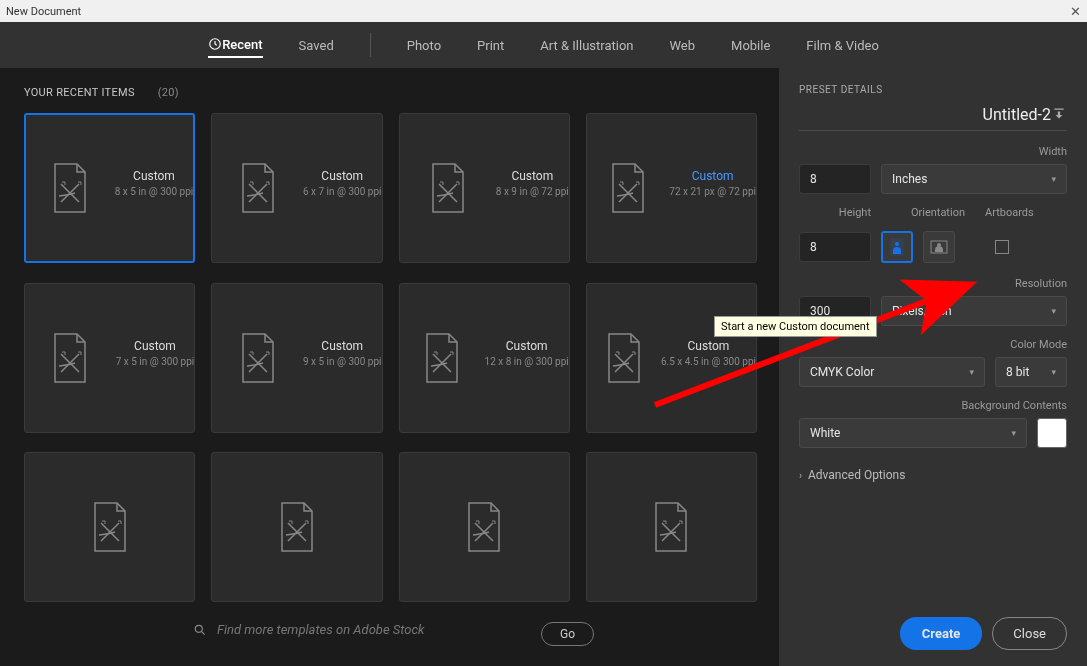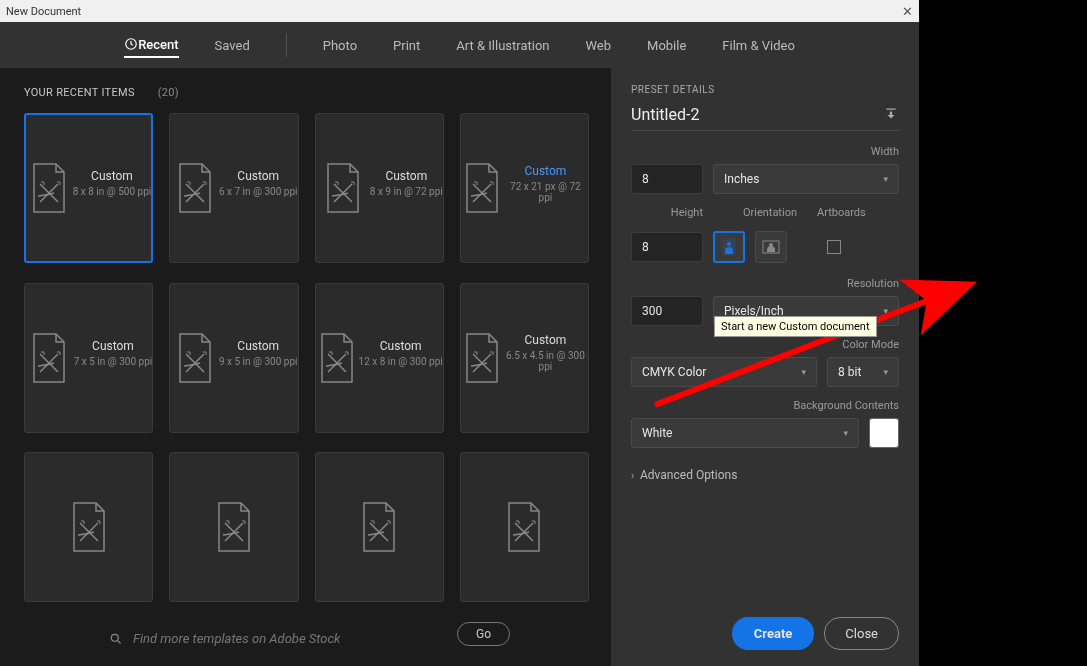--- a/index.html
+++ b/index.html
@@ -1,43 +1,43 @@
 <!DOCTYPE html>
 <html><head>
 <meta charset="utf-8">
 <style>
   * { box-sizing: border-box; margin: 0; padding: 0; font-family: -apple-system, BlinkMacSystemFont, "Segoe UI", Roboto, Arial, sans-serif; }
   html, body { width: 1087px; height: 666px; overflow: hidden; background: #000; }
-  .window { width: 919px; height: 666px; background: #2a2a2a; display: flex; flex-direction: column; position: relative; }
+  .window { width: 1087px; height: 666px; background: #2a2a2a; display: flex; flex-direction: column; position: relative; }
   .titlebar { height: 22px; background: #f0f0f0; display: flex; align-items: center; padding: 0 6px; color: #333; font-size: 11px; }
   .titlebar .title { flex: 1; }
   .titlebar .close { font-size: 13px; color: #555; cursor: pointer; }
   .content { flex: 1; display: flex; flex-direction: column; background: #1f1f1f; }
   .tabs { height: 46px; display: flex; align-items: center; justify-content: center; gap: 36px; background: #323232; color: #ccc; font-size: 13px; }
   .tab-item { display: flex; align-items: center; padding: 4px 0; cursor: pointer; color: #bbb; }
   .tab-item.active { color: #fff; border-bottom: 2px solid #fff; font-weight: 500; }
   .tab-divider { width: 1px; height: 24px; background: #555; }
   .body { flex: 1; display: flex; min-height: 0; }
   .left { flex: 1; background: #1b1b1b; padding: 18px 16px 10px 24px; display: flex; flex-direction: column; min-height: 0; }
   .left-header { color: #c8c8c8; font-size: 11px; letter-spacing: 0.3px; margin-bottom: 14px; }
   .left-header .count { color: #888; margin-left: 20px; }
   .grid { flex: 1; display: grid; grid-template-columns: repeat(4, 1fr); gap: 16px; overflow: hidden; padding-right: 6px; }
   .card { background: #2b2b2b; border: 1px solid #3a3a3a; border-radius: 3px; display: flex; flex-direction: row; align-items: center; justify-content: center; height: 150px; cursor: pointer; position: relative; }
   .card.selected { border: 2px solid #1473e6; }
   .card .icon-wrap { flex: 1; display: flex; align-items: center; justify-content: center; }
   .card-labels { text-align: center; padding-bottom: 10px; }
   .card .name { font-size: 12px; color: #ddd; }
   .card .name.hl { color: #4a97ff; }
   .card .sub { font-size: 10px; color: #888; margin-top: 3px; }
-  .searchbar { display: flex; align-items: flex-end; justify-content: center; gap: 8px; padding: 16px 0 10px 0; }
+  .searchbar { display: flex; align-items: flex-start; justify-content: center; gap: 8px; padding: 16px 0 10px 0; }
   .searchbar .inputwrap { display: flex; align-items: center; gap: 10px; color: #777; font-size: 13px; font-style: italic; flex: 0 0 340px; }
   .go-btn { border: 1px solid #777; color: #ccc; background: transparent; border-radius: 14px; padding: 4px 18px; font-size: 12px; cursor: pointer; }
   .right { width: 308px; background: #323232; color: #ccc; padding: 16px 20px; display: flex; flex-direction: column; font-size: 12px; }
   .section-title { font-size: 10px; color: #aaa; letter-spacing: 0.5px; margin-bottom: 10px; }
-  .docname-row { display: flex; align-items: center; justify-content: space-between; border-bottom: 1px solid #4a4a4a; padding-bottom: 6px; margin-bottom: 14px; }
+  .docname-row { display: flex; align-items: center; justify-content: flex-end; border-bottom: 1px solid #4a4a4a; padding-bottom: 6px; margin-bottom: 14px; }
   .docname { font-size: 16px; color: #eee; }
   .field-label { font-size: 11px; color: #9a9a9a; margin-bottom: 6px; text-align: right; }
   .row { display: flex; gap: 10px; }
   .input { background: #242424; border: 1px solid #3c3c3c; color: #e6e6e6; font-size: 12px; padding: 7px 10px; border-radius: 3px; }
   .select { background: #3a3a3a; border: 1px solid #4a4a4a; color: #e6e6e6; font-size: 12px; padding: 7px 10px; border-radius: 3px; display: flex; align-items: center; justify-content: space-between; cursor: pointer; }
   .chev { color: #999; font-size: 9px; margin-left: 8px; }
   .orient-box { width: 32px; height: 32px; border: 1px solid #4a4a4a; background: #3a3a3a; display: flex; align-items: center; justify-content: center; border-radius: 3px; cursor: pointer; }
   .orient-box.active { border: 2px solid #1473e6; }
   .checkbox { width: 14px; height: 14px; border: 1px solid #888; background: transparent; cursor: pointer; }
   .swatch { width: 30px; height: 30px; background: #fff; border: 1px solid #666; border-radius: 3px; cursor: pointer; }
@@ -107,21 +107,21 @@
                 <svg width="42" height="52" viewBox="0 0 42 52" fill="none" stroke="#888" stroke-width="1.5">
                   <path d="M6 2h22l8 8v40H6z"></path>
                   <path d="M28 2v8h8"></path>
                   <path d="M12 22l18 18M30 22l-18 18" stroke="#888"></path>
                   <path d="M13 20l3 0 0 3M29 20l3 0 0 3" stroke="#888" stroke-width="1"></path>
                   <path d="M10 34c5-1 10-1 16-3" stroke="#888"></path>
                 </svg>
               </div>
               <div class="card-labels">
                 <div class="name">Custom</div>
-                <div class="sub">8 x 8 in @ 500 ppi</div>
+                <div class="sub">8 x 5 in @ 300 ppi</div>
               </div>
             </div>
             <div class="card">
               <div class="icon-wrap">
                 <svg width="42" height="52" viewBox="0 0 42 52" fill="none" stroke="#888" stroke-width="1.5">
                   <path d="M6 2h22l8 8v40H6z"></path>
                   <path d="M28 2v8h8"></path>
                   <path d="M12 22l18 18M30 22l-18 18" stroke="#888"></path>
                   <path d="M13 20l3 0 0 3M29 20l3 0 0 3" stroke="#888" stroke-width="1"></path>
                   <path d="M10 34c5-1 10-1 16-3" stroke="#888"></path>

